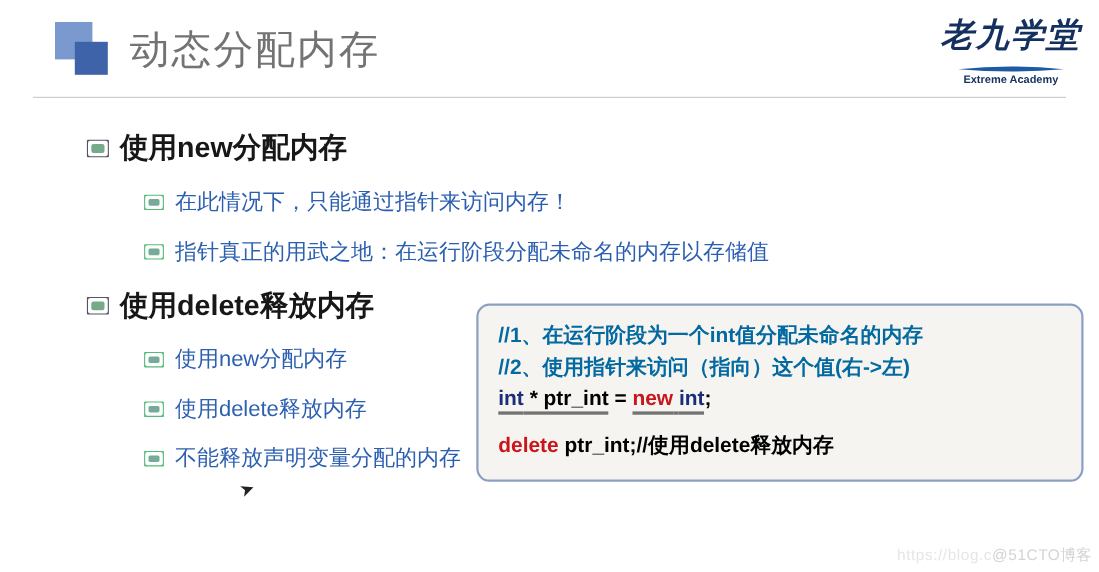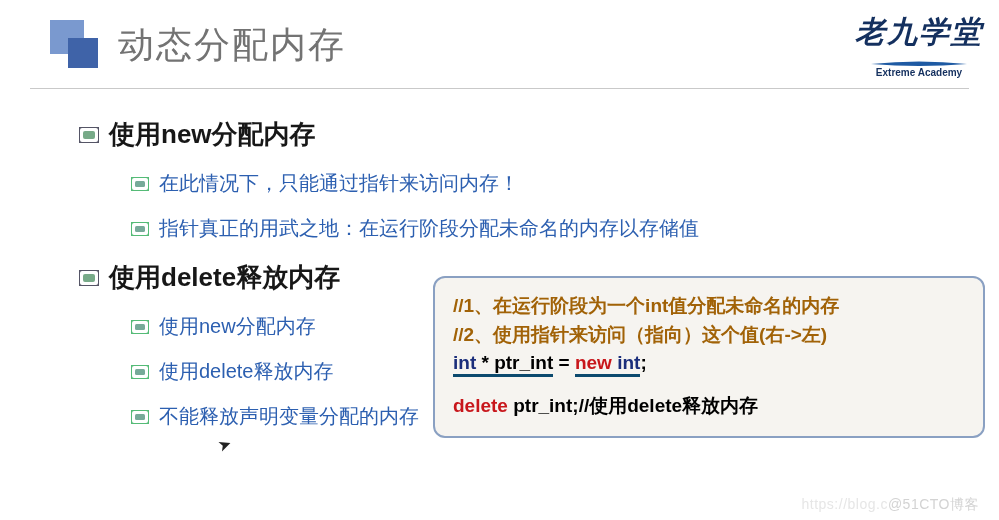--- a/index.html
+++ b/index.html
@@ -117,29 +117,29 @@
     width: 552px;
     border: 2px solid #8aa0c2;
     border-radius: 12px;
     background: #f6f4f0;
     padding: 14px 18px 16px 18px;
     font-family: Arial, "Microsoft YaHei", sans-serif;
     font-size: 19px;
     font-weight: 700;
     line-height: 1.5;
   }
-  .code-comment { color: #a16207; }
+  .code-comment { color: #0369a1; }
   .code-line { white-space: nowrap; }
   .kw-blue { color: #1b2e7b; }
   .op-red { color: #c8161b; }
-  .u-red { border-bottom: 3px solid #0c4a6e; padding-bottom: 1px; }
+  .u-red { border-bottom: 3px solid #737373; padding-bottom: 1px; }
   .code-gap { height: 14px; }
   .watermark {
     position: absolute;
-    right: 20px;
+    right: 6px;
     bottom: 6px;
     font-size: 14px;
     color: #d3d3d3;
     letter-spacing: 0.5px;
     text-align: center;
   }
   .watermark .pre { color: #e6e6e6; }
   .cursor {
     position: absolute;
     left: 218px;

